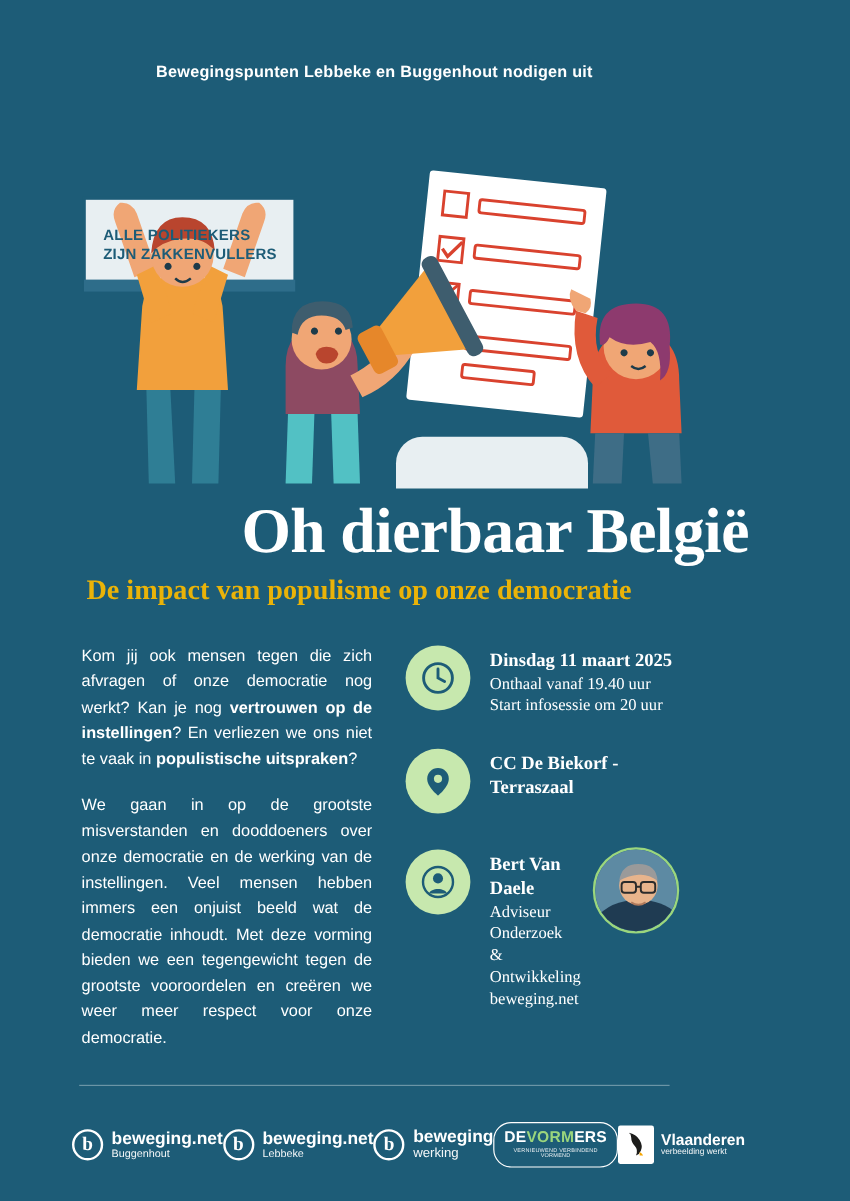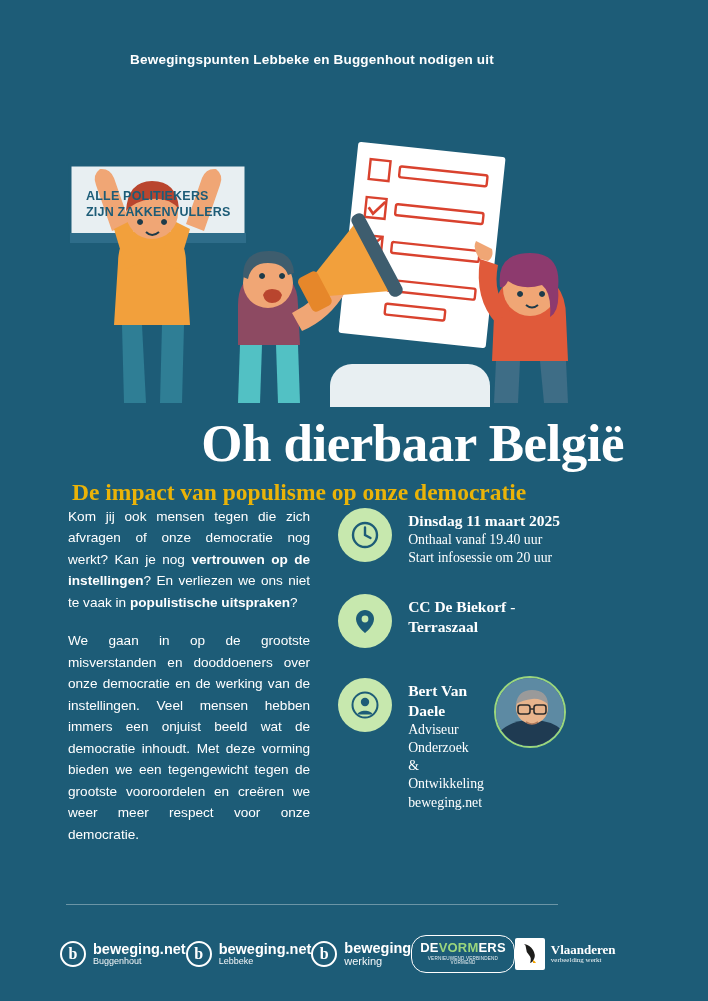--- a/index.html
+++ b/index.html
@@ -65,20 +65,21 @@
     font-size: 23.5px;
     font-weight: 700;
     color: #eab308;
     padding-left: 72px;
     margin-top: 6px;
   }
 
   
   .columns {
     display: flex;
+    margin-top: 30px;
     padding: 0 62px 0 68px;
     gap: 28px;
   }
   .col-left { width: 246px; }
   .col-right { flex: 1; padding-top: 2px; }
 
   .para {
     font-size: 13.6px;
     line-height: 1.58;
     text-align: justify;
@@ -162,21 +163,21 @@
   .devormers .dv1 { font-size: 13px; font-weight: 800; letter-spacing: .2px; }
   .devormers .dv1 span { color: #9bd67d; }
   .devormers .dv2 { font-size: 4.6px; letter-spacing: .2px; margin-top: 3px; opacity: .9; }
 
   .vl { display: flex; align-items: center; gap: 6px; }
   .vl-lion {
     width: 30px; height: 32px; background: #ffffff;
     border-radius: 2px;
     display: flex; align-items: center; justify-content: center;
   }
-  .vl-txt { line-height: 1.1; font-family: Liberation Serif, serif; }
+  .vl-txt { line-height: 1.1; }
   .vl-main { font-size: 13px; font-weight: 700; }
   .vl-sub { font-size: 7px; opacity: .95; }
 </style>
 </head>
 <body>
 
 <div class="poster">
 
   <div class="invite">Bewegingspunten Lebbeke en Buggenhout nodigen uit</div>
 

